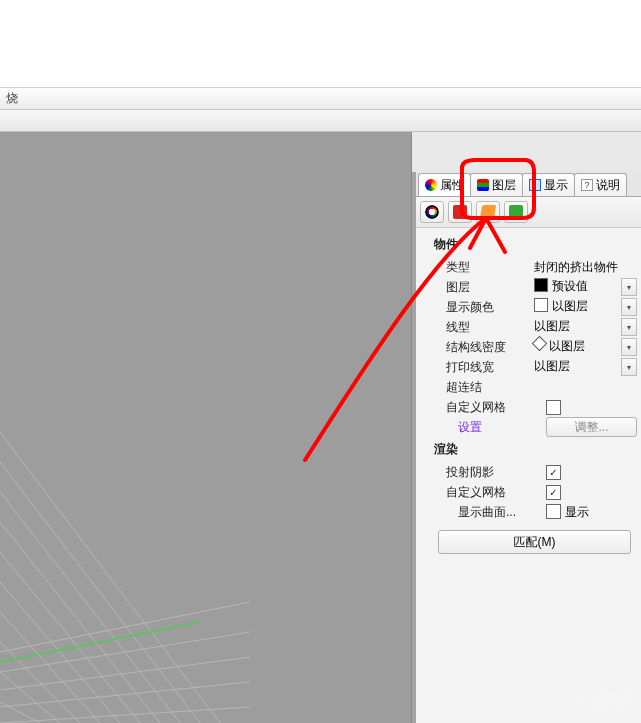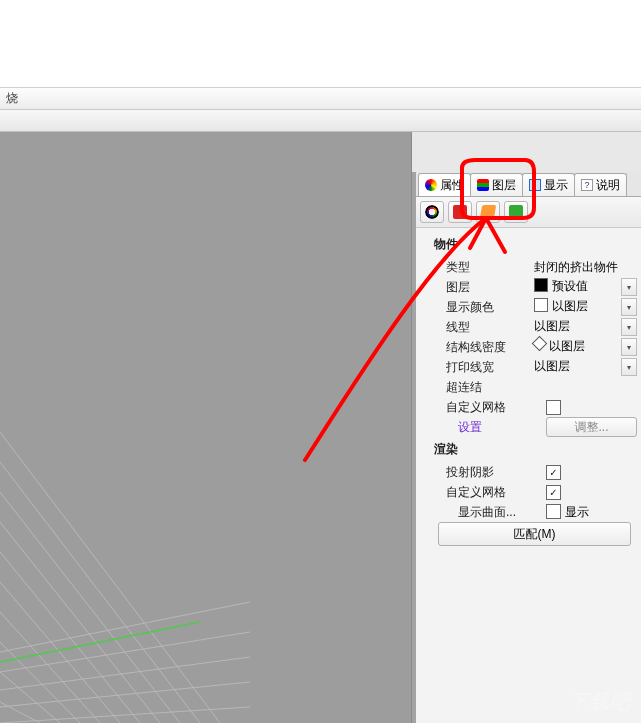--- a/index.html
+++ b/index.html
@@ -251,21 +251,21 @@
     width: 60px;
     height: 16px;
     border: 1px solid #c0c0c0;
     background: #ffffff;
     color: #888;
     font-size: 12px;
     padding: 0 3px;
     box-sizing: border-box;
   }
   .wide-btn {
-    margin: 0 6px;
+    margin: 8px 6px;
     height: 22px;
     border: 1px solid #b0b0b0;
     background: linear-gradient(#fdfdfd,#ececec);
     border-radius: 3px;
     display:flex;
     align-items:center;
     justify-content:center;
     font-size:12px;
     cursor:pointer;
   }

